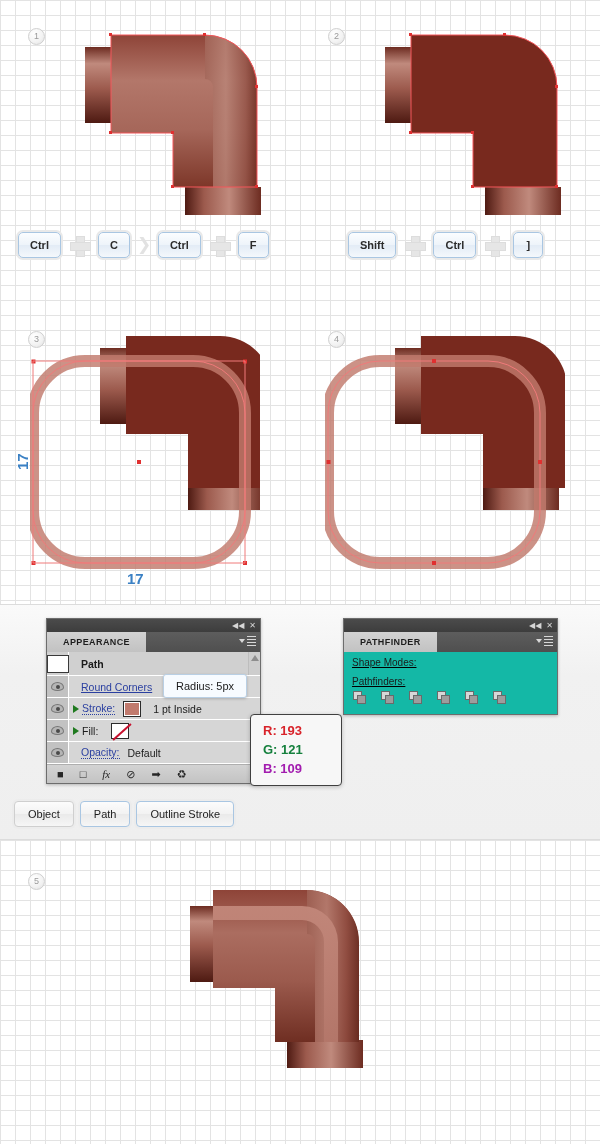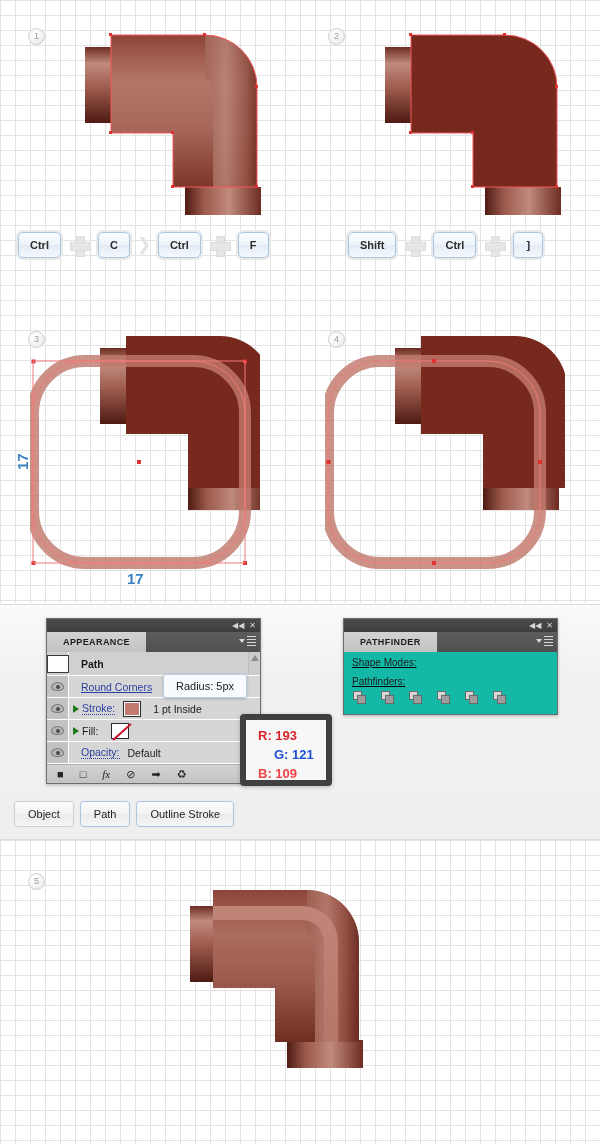--- a/index.html
+++ b/index.html
@@ -290,37 +290,37 @@
     font-size: 11px;
     color: #1b1b1b;
     display: flex;
     align-items: center;
     font-family: "Liberation Sans", sans-serif;
   }
 
   
   #rgb-callout {
     position: absolute;
-    left: 240px; top: 714px;
+    left: 250px; top: 714px;
     width: 92px; height: 72px;
     background: #f7f7f7;
-    border: 6px solid #404040;
+    border: 1px solid #404040;
     border-radius: 4px;
     box-shadow: 0 1px 4px rgba(0,0,0,0.22);
     padding: 6px 0 0 12px;
   }
   .rgb-line {
     font-size: 13px;
     font-weight: bold;
     line-height: 19px;
     font-family: "Liberation Sans", sans-serif;
   }
   .rgb-line.r { color: #d8232a; }
-  .rgb-line.g { color: #1d4ed8; margin-left: 16px; }
-  .rgb-line.b { color: #ef4444; }
+  .rgb-line.g { color: #15803d; }
+  .rgb-line.b { color: #a21caf; }
 
   
   #pathfinder-panel { left: 343px; top: 618px; width: 215px; }
   .pf-body {
     background: #14b8a6;
     padding: 5px 8px 8px 8px;
     text-decoration: underline;
   }
   .pf-section-label {
     font-size: 10px;

